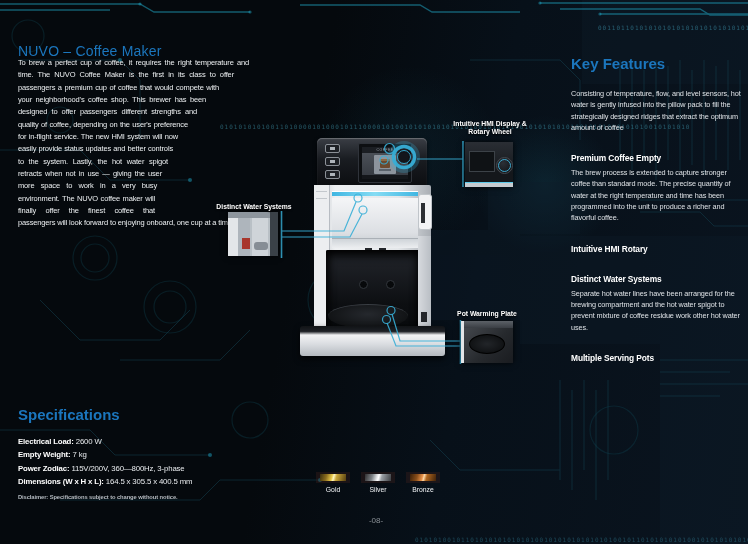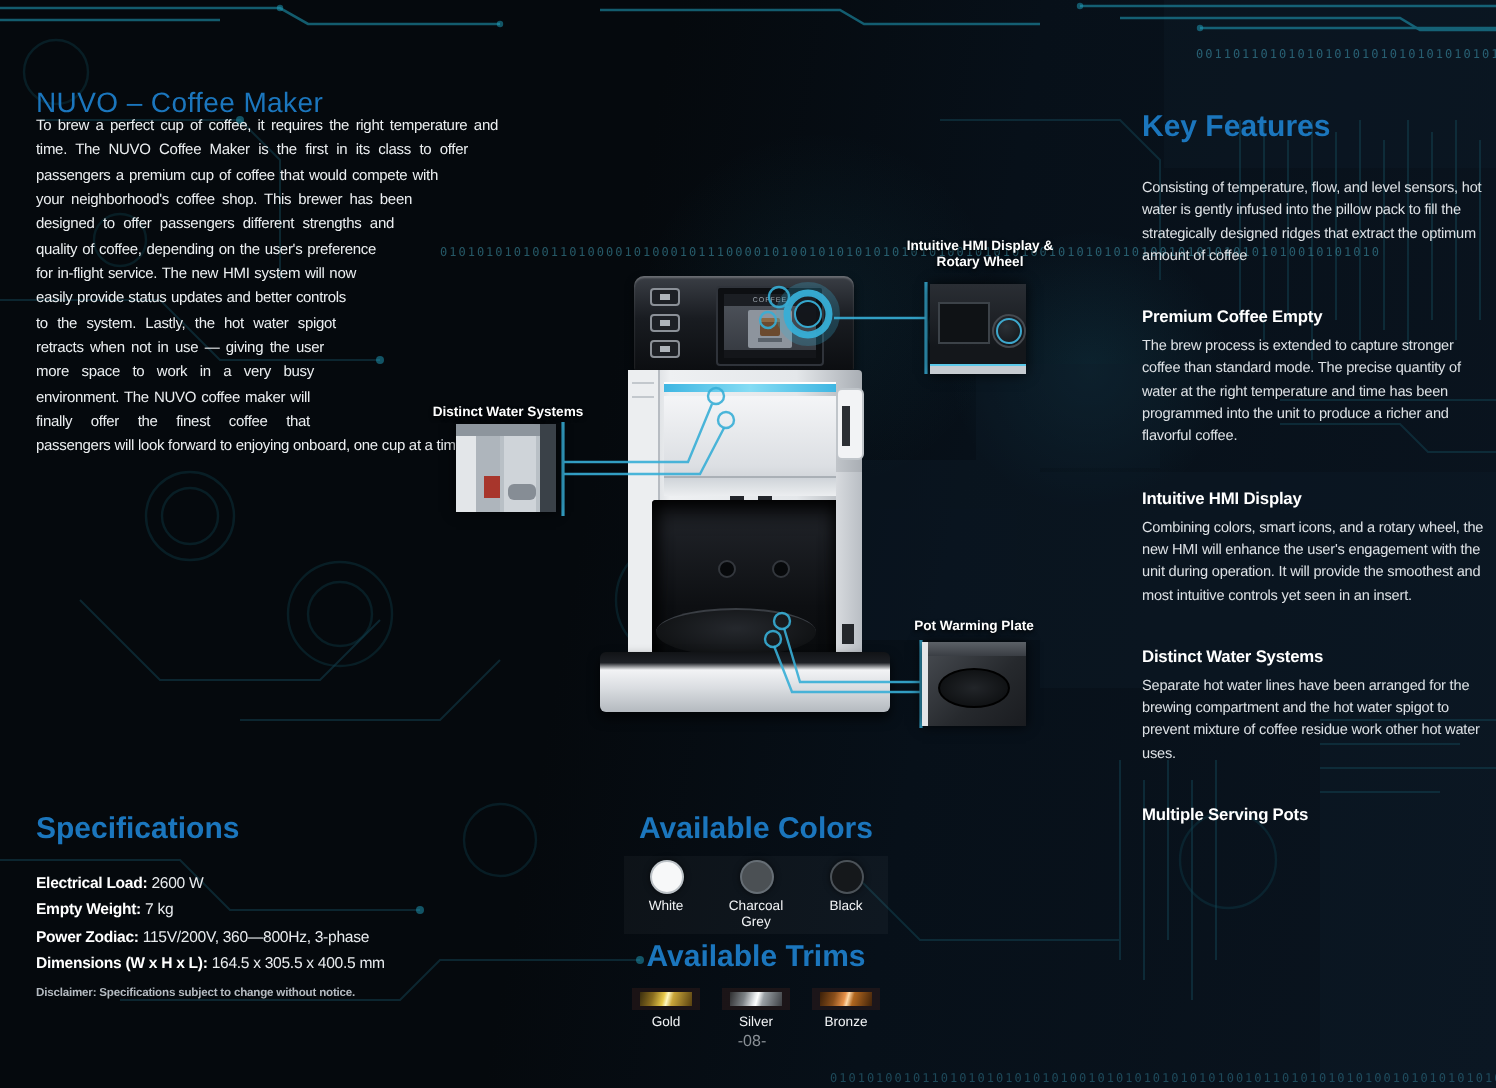--- a/index.html
+++ b/index.html
@@ -291,22 +291,21 @@
   <div class="kf">
     <h2>Key Features</h2>
     <div class="kf-item">
       <p>Consisting of temperature, flow, and level sensors, hot water is gently infused into the pillow pack to fill the strategically designed ridges that extract the optimum amount of coffee</p>
     </div>
     <div class="kf-item">
       <h4>Premium Coffee Empty</h4>
       <p>The brew process is extended to capture stronger coffee than standard mode. The precise quantity of water at the right temperature and time has been programmed into the unit to produce a richer and flavorful coffee.</p>
     </div>
     <div class="kf-item">
-      <h4>Intuitive HMI Display</h4>
-      <p>Combining colors, smart icons, and a rotary wheel, the new HMI will enhance the user's engagement with the unit during operation. It will provide the smoothest and most intuitive controls yet seen in an insert.</p>
+      <h4>Intuitive HMI Rotary</h4>
     </div>
     <div class="kf-item">
       <h4>Distinct Water Systems</h4>
       <p>Separate hot water lines have been arranged for the brewing compartment and the hot water spigot to prevent mixture of coffee residue work other hot water uses.</p>
     </div>
     <div class="kf-item">
       <h4>Multiple Serving Pots</h4>
     </div>
   </div>
 
@@ -324,40 +323,22 @@
       <b>Power Zodiac:</b>
       <span>115V/200V, 360—800Hz, 3-phase</span>
     </div>
     <div class="spec-row">
       <b>Dimensions (W x H x L):</b>
       <span>164.5 x 305.5 x 400.5 mm</span>
     </div>
     <div class="disclaimer">Disclaimer: Specifications subject to change without notice.</div>
   </div>
 
-  <div class="colors-block">
-    <h2>Available Colors</h2>
-    <div class="swatch-row">
-      <div class="swatch-cell">
-        <span class="color-dot" style="background: rgb(247, 248, 249);"></span>
-        <span class="swatch-label">White</span>
-      </div>
-      <div class="swatch-cell">
-        <span class="color-dot" style="background: rgb(75, 80, 84);"></span>
-        <span class="swatch-label">Charcoal Grey</span>
-      </div>
-      <div class="swatch-cell">
-        <span class="color-dot" style="background: rgb(21, 24, 27);"></span>
-        <span class="swatch-label">Black</span>
-      </div>
-    </div>
-  </div>
 
   <div class="trims-block">
-    <h2>Available Trims</h2>
     <div class="swatch-row" style="background:none">
       <div class="swatch-cell">
         <span class="trim-plate">
             <span class="trim-bar trim-gold"></span>
           </span>
         <span class="swatch-label">Gold</span>
       </div>
       <div class="swatch-cell">
         <span class="trim-plate">
             <span class="trim-bar trim-silver"></span>

